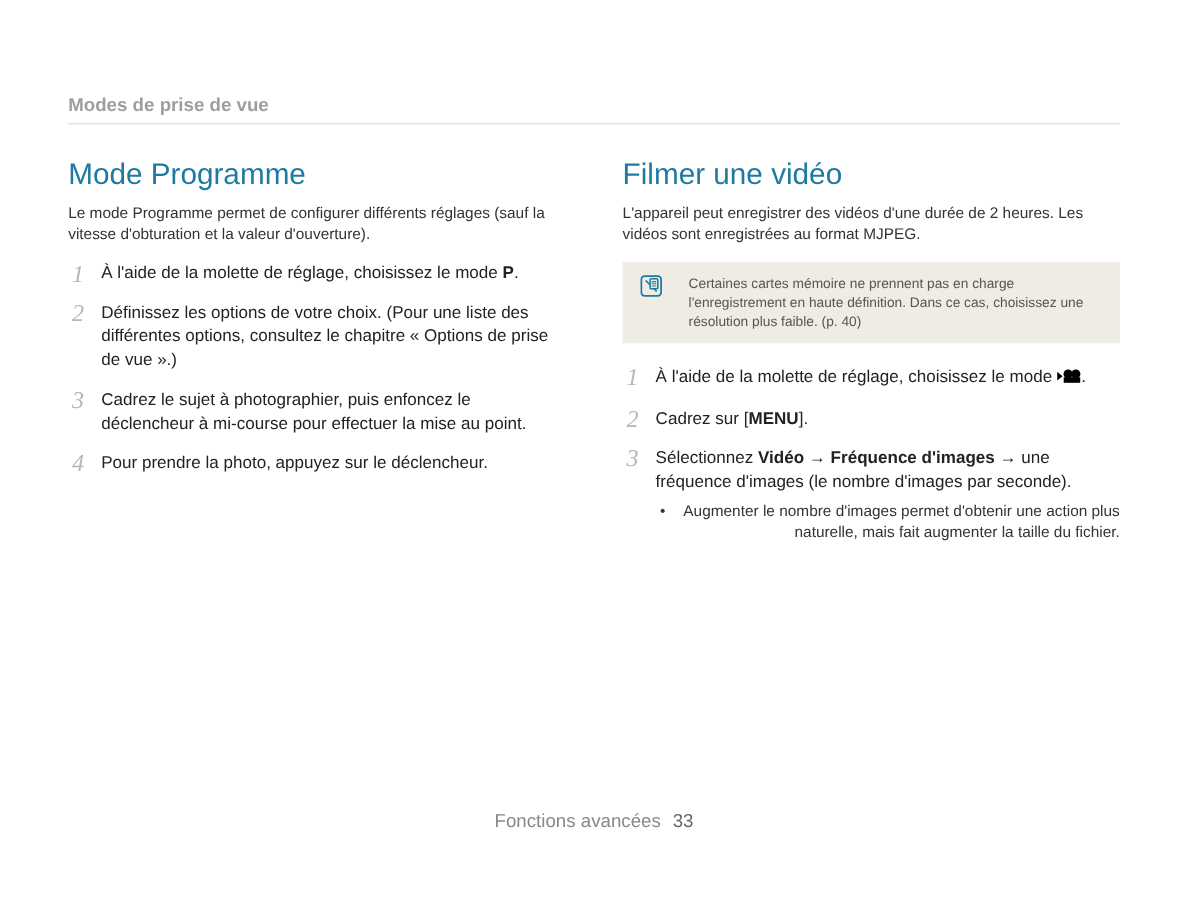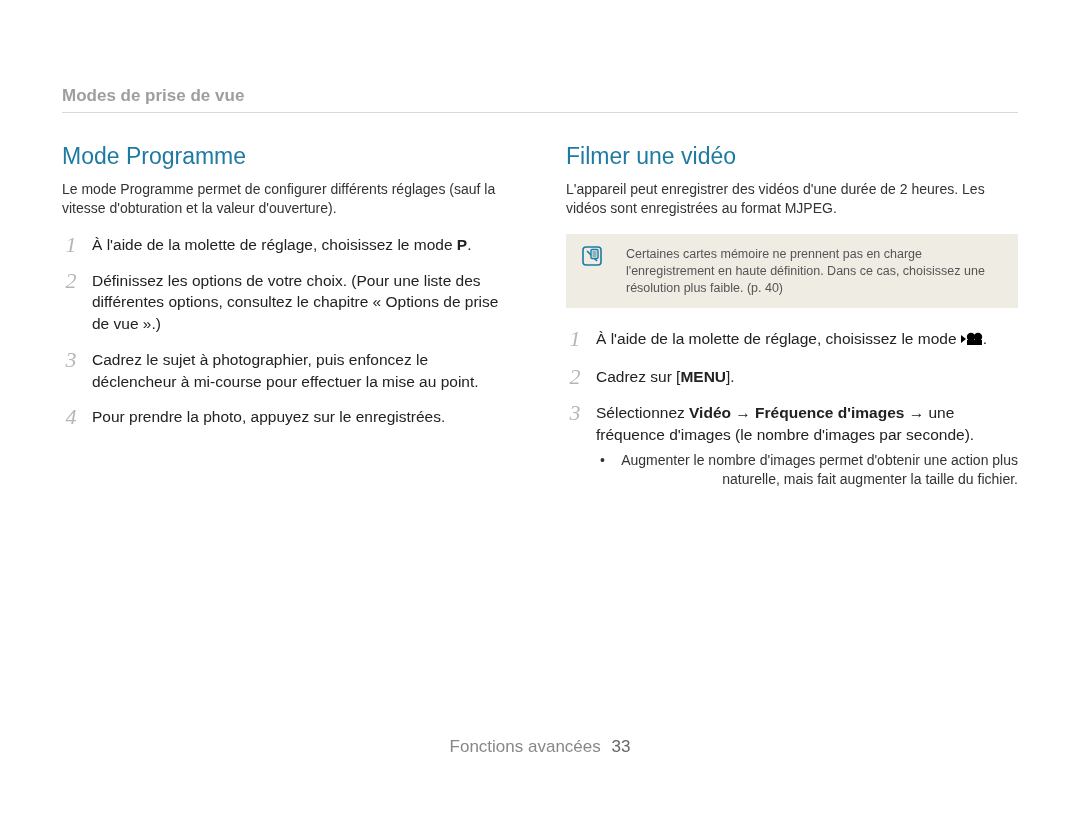--- a/index.html
+++ b/index.html
@@ -27,21 +27,21 @@
   }
   .columns {
     display: flex;
     gap: 52px;
   }
   .col {
     flex: 1;
     min-width: 0;
   }
   h2.section-title {
-    font-size: 23px;
+    font-size: 27px;
     font-weight: 400;
     color: #1f7aa2;
     margin: 0 0 10px 0;
   }
   .intro {
     font-size: 14px;
     line-height: 1.35;
     color: #333;
     margin: 0 0 16px 0;
   }
@@ -150,21 +150,21 @@
         <li>
           <span class="step-num">2</span>
           <span class="step-body">Définissez les options de votre choix. (Pour une liste des différentes options, consultez le chapitre « Options de prise de vue ».)</span>
         </li>
         <li>
           <span class="step-num">3</span>
           <span class="step-body">Cadrez le sujet à photographier, puis enfoncez le déclencheur à mi-course pour effectuer la mise au point.</span>
         </li>
         <li>
           <span class="step-num">4</span>
-          <span class="step-body">Pour prendre la photo, appuyez sur le enregistrées.</span>
+          <span class="step-body">Pour prendre la photo, appuyez sur le déclencheur.</span>
         </li>
       </ol>
     </div>
 
     <div class="col">
       <h2 class="section-title">Filmer une vidéo</h2>
       <p class="intro">L'appareil peut enregistrer des vidéos d'une durée de 2 heures. Les vidéos sont enregistrées au format MJPEG.</p>
 
       <div class="note-box">
         <span class="note-icon">

